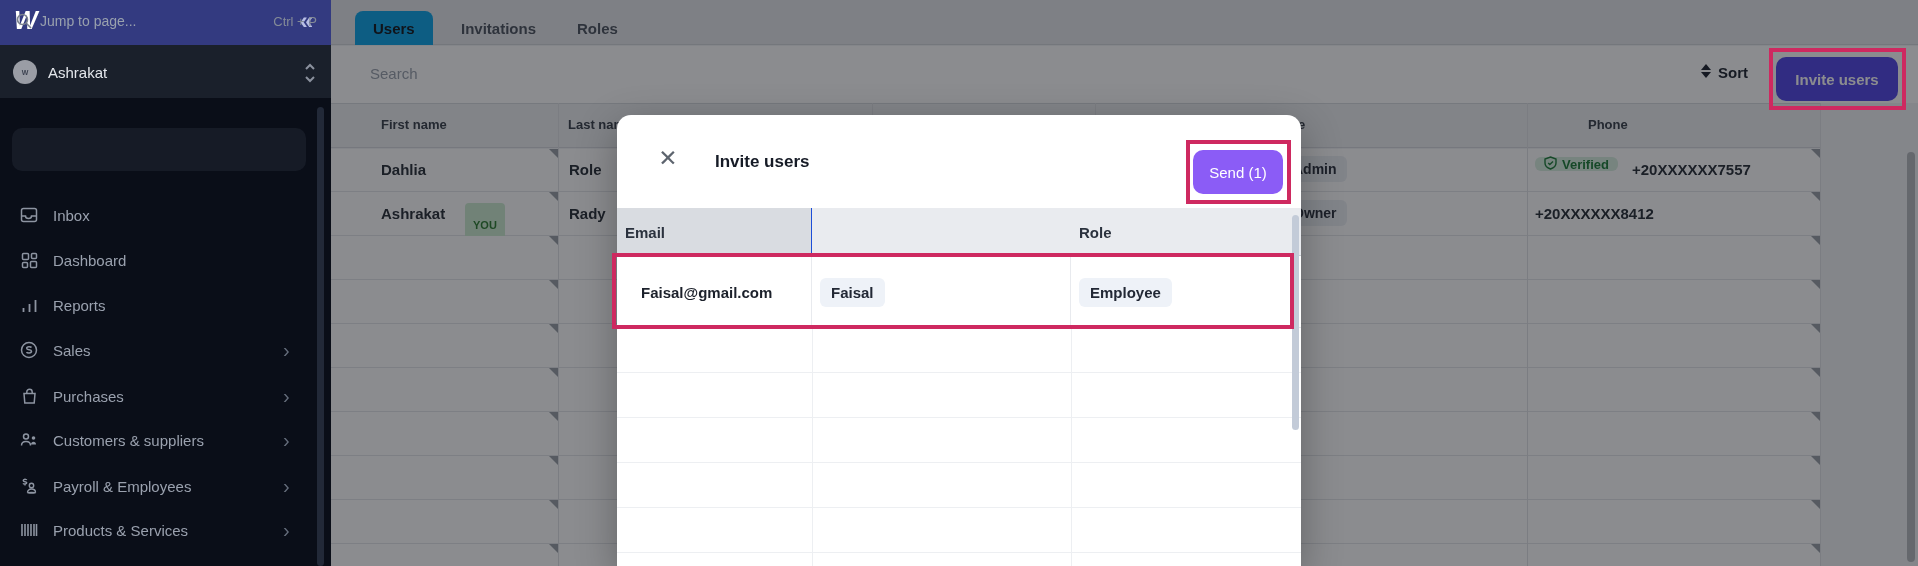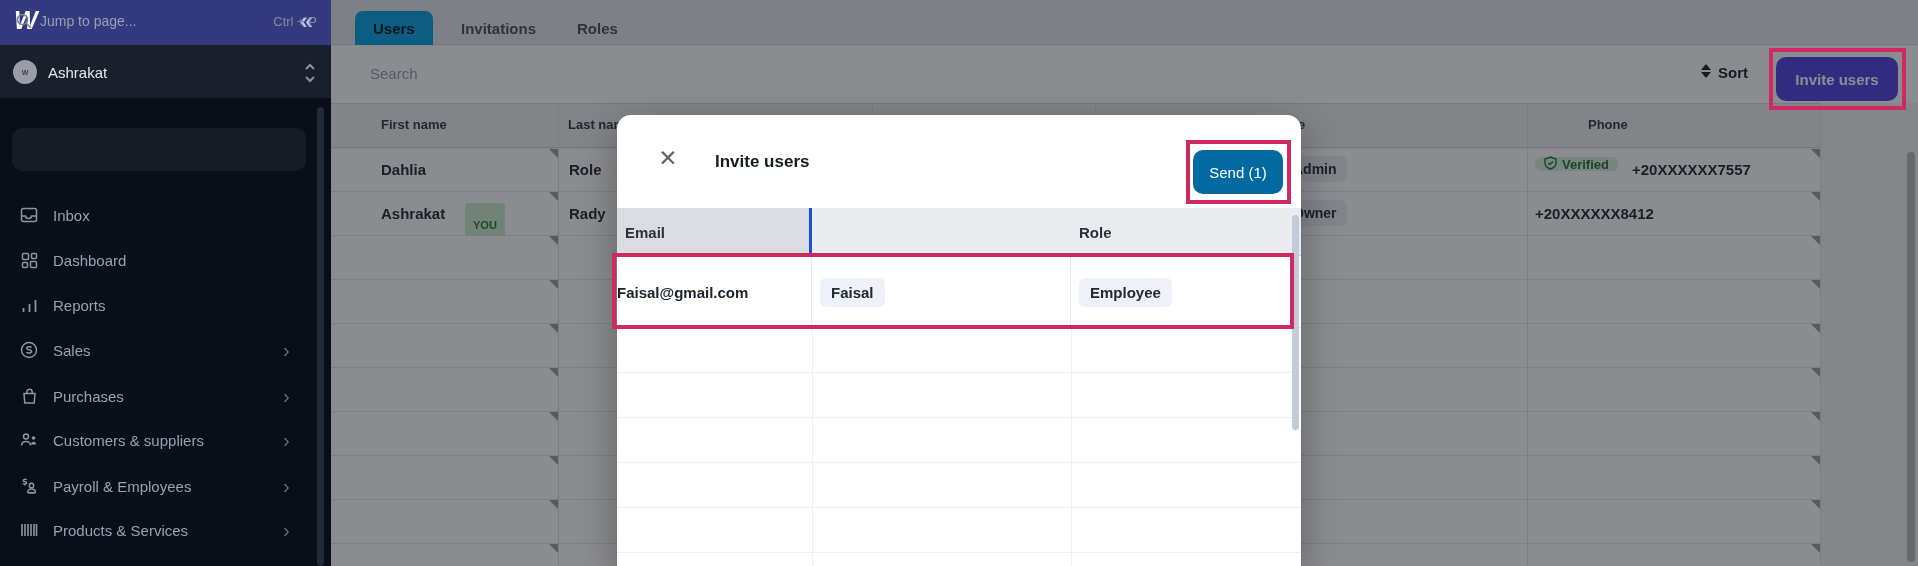--- a/index.html
+++ b/index.html
@@ -46,29 +46,29 @@
   .you-badge { position:absolute; background:#cdecd2; color:#2e7d32; font-size:11px; font-weight:700; border-radius:4px; padding:16px 8px; }
   .verified { position:absolute; background:#d9efe1; border-radius:6px; height:14px; display:flex; align-items:center; gap:5px; padding:0 9px; color:#1f7e3a; font-size:13px; font-weight:700; }
   .tri { position:absolute; width:0; height:0; border-top:9px solid #9aa0a8; border-left:9px solid transparent; }
   .main-scroll { position:absolute; left:1576px; top:152px; width:8px; height:410px; background:#b7babf; border-radius:4px; }
 
   
   .overlay { position:absolute; left:331px; top:0; width:1587px; height:566px; background:rgba(12,14,20,0.48); z-index:5; }
   .modal { position:absolute; left:617px; top:115px; width:684px; height:451px; background:#ffffff; border-radius:14px 14px 0 0; box-shadow:0 12px 40px rgba(0,0,0,0.3); z-index:10; }
   .m-close { position:absolute; left:39px; top:31px; width:24px; height:24px; color:#5d646e; font-size:23px; line-height:24px; text-align:center; }
   .m-title { position:absolute; left:98px; top:37px; font-size:17px; font-weight:700; color:#161b26; }
-  .m-send { position:absolute; left:576px; top:35px; width:90px; height:44px; background:#0369a1; color:#fff; border:none; border-radius:10px; font-size:15px; font-family:"Liberation Sans",sans-serif; }
+  .m-send { position:absolute; left:576px; top:35px; width:90px; height:44px; background:#8b5cf6; color:#fff; border:none; border-radius:10px; font-size:15px; font-family:"Liberation Sans",sans-serif; }
   .m-thead { position:absolute; left:0; top:93px; width:684px; height:48px; background:#e9ebef; border-bottom:1px solid #c9cdd3; }
-  .m-th { position:absolute; top:0; height:48px; display:flex; align-items:center; padding-left:8px; font-size:15px; font-weight:600; color:#2b323e; border-right:3px solid #1d4ed8; }
+  .m-th { position:absolute; top:0; height:48px; display:flex; align-items:center; padding-left:8px; font-size:15px; font-weight:600; color:#2b323e; border-right:1px solid #1d4ed8; }
   .m-th.email { left:0; width:195px; background:#d9dce1; }
   .m-th.mapped { left:195px; width:259px; }
   .m-th.role { left:454px; width:230px; border-right:none; }
   .m-row { position:absolute; left:0; top:141px; width:684px; height:72px; background:#fff; border-bottom:1px solid #e3e6ea; }
   .m-cell { position:absolute; top:0; height:72px; display:flex; align-items:center; border-right:1px solid #e8eaee; }
-  .m-cell.c1 { left:0; width:195px; padding-left:0; }
+  .m-cell.c1 { left:0; width:195px; padding-left:24px; }
   .m-cell.c2 { left:195px; width:259px; padding-left:8px; }
   .m-cell.c3 { left:454px; width:230px; padding-left:8px; border-right:none; }
   .m-email { font-size:15px; font-weight:600; color:#1c212b; }
   .m-chip { background:#eef2f8; border-radius:6px; padding:6px 11px; font-size:15px; font-weight:600; color:#222835; }
   .m-empty { position:absolute; left:0; width:684px; height:45px; border-bottom:1px solid #edeff2; }
   .m-empty .v1 { position:absolute; left:195px; top:0; width:1px; height:45px; background:#edeff2; }
   .m-empty .v2 { position:absolute; left:454px; top:0; width:1px; height:45px; background:#edeff2; }
   .m-scroll { position:absolute; left:675px; top:100px; width:7px; height:215px; background:#c3cbd8; border-radius:4px; }
 
   

